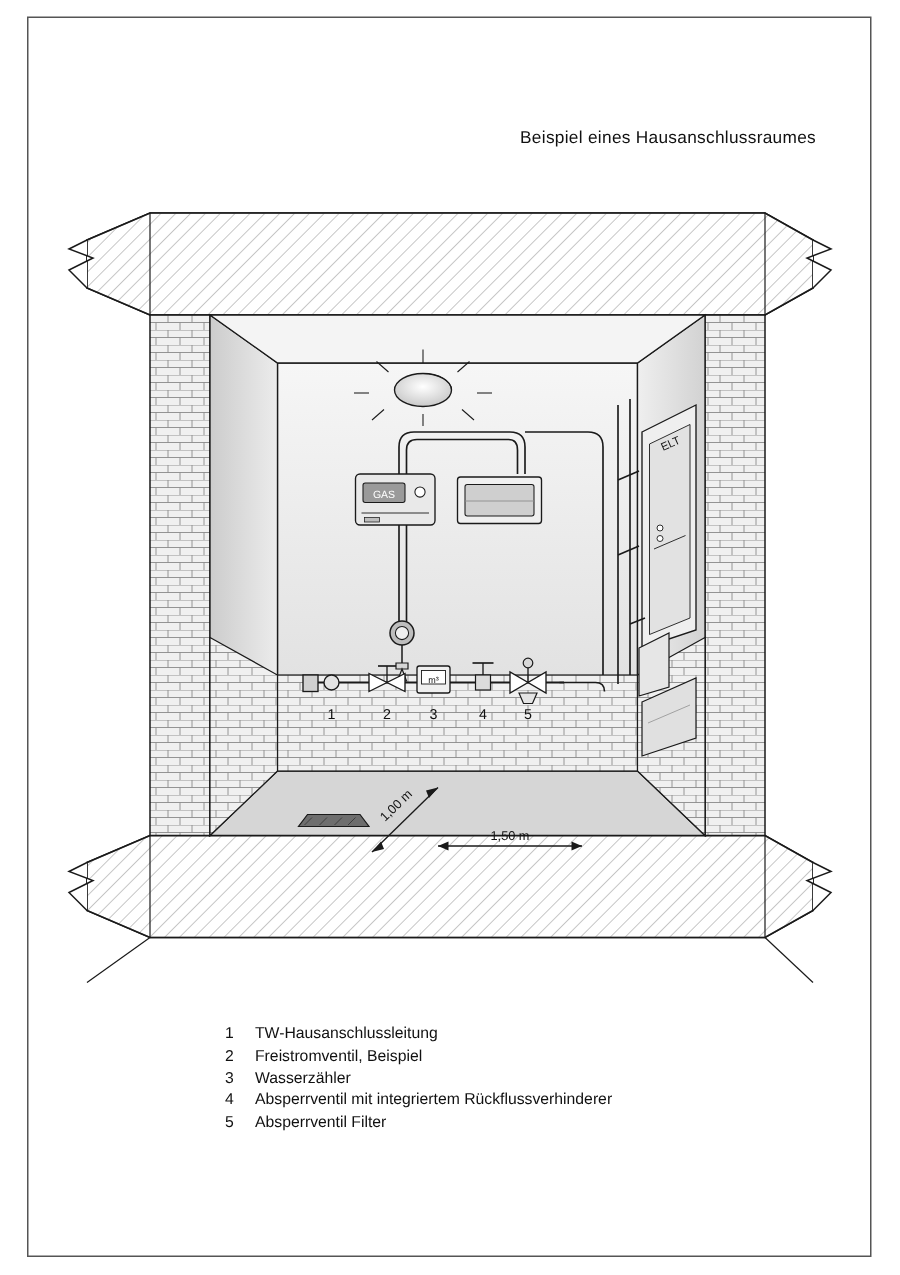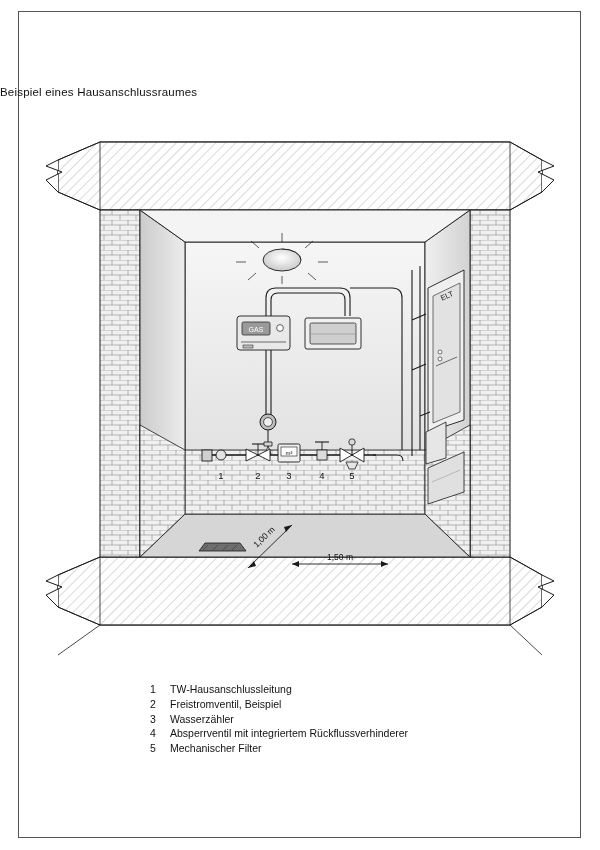--- a/index.html
+++ b/index.html
@@ -30,24 +30,25 @@
     height: 827px;
     border: 1px solid #555;
     box-sizing: border-box;
     background: #fff;
   }
   .title {
     position: absolute;
     left: 0;
     top: 86px;
     width: 500px;
-    text-align: left;
+    text-align: right;
     font-size: 11.5px;
     color: #111;
     letter-spacing: 0.2px;
+    padding-left: 44px;
   }
   #figure {
     position: absolute;
     left: 40px;
     top: 120px;
     width: 520px;
     height: 540px;
   }
   .legend {
     position: absolute;
@@ -313,17 +314,17 @@
     <div class="legend-row">
       <span class="legend-num">3</span>
       <span class="legend-text">Wasserzähler</span>
     </div>
     <div class="legend-row">
       <span class="legend-num">4</span>
       <span class="legend-text">Absperrventil mit integriertem Rückflussverhinderer</span>
     </div>
     <div class="legend-row">
       <span class="legend-num">5</span>
-      <span class="legend-text">Mechanischer Filter</span>
+      <span class="legend-text">Absperrventil Filter</span>
     </div>
   </div>
 
 </div>
 
 </body></html>

